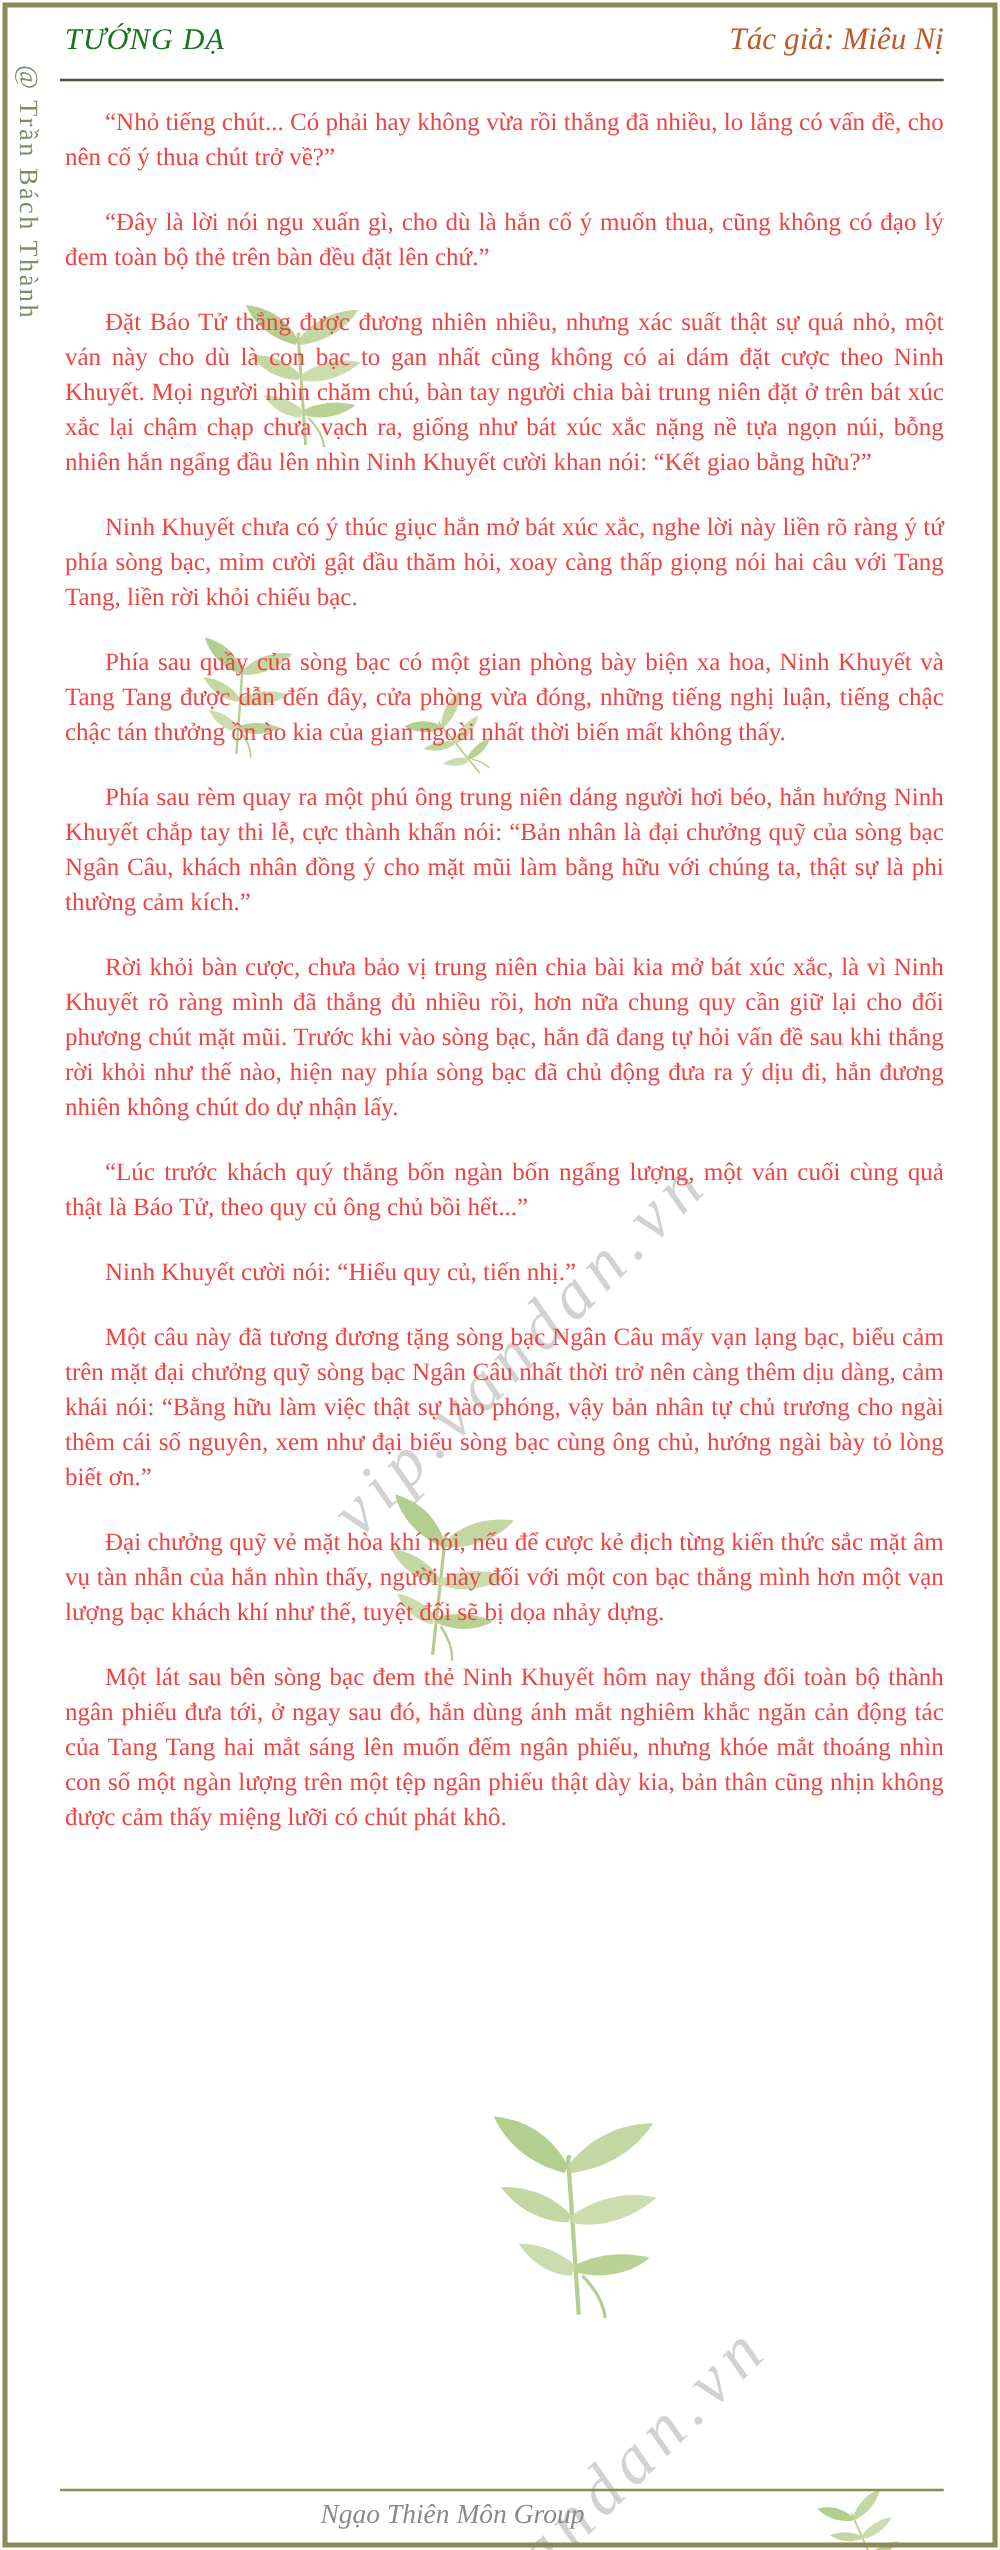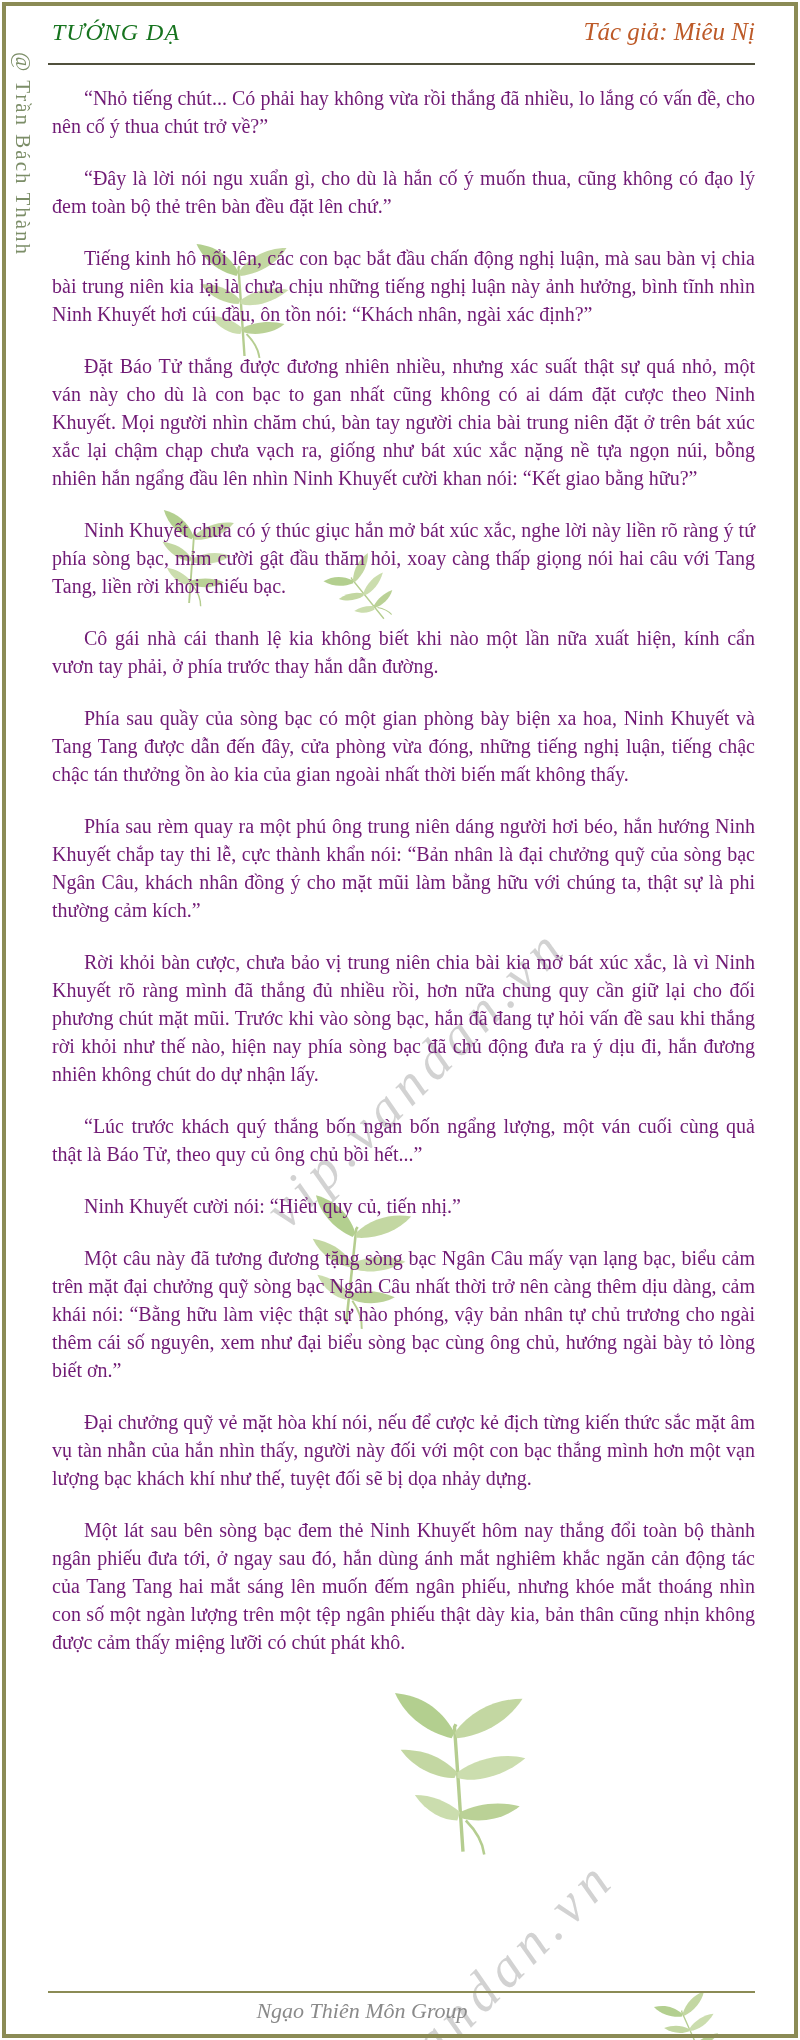--- a/index.html
+++ b/index.html
@@ -27,21 +27,21 @@
     background:var(--rule-dark,#50503c);z-index:3;
   }
   .credit{
     position:absolute;left:10px;top:52px;height:310px;z-index:3;
     writing-mode:vertical-rl;font-size:21px;letter-spacing:2px;
     color:var(--credit-green,#7c8e68);
   }
   .content{position:absolute;left:52px;top:84px;width:703px;z-index:2;}
   .content p{
     font-size:20px;line-height:28px;text-align:justify;text-indent:32px;
-    margin:0 0 24px 0;color:#701a75;
+    margin:0 0 24px 0;color:#ef4444;
   }
   .wm{
     position:absolute;white-space:nowrap;z-index:1;
     font-style:italic;font-size:55px;letter-spacing:7px;
     color:var(--watermark-gray,#c6c6c6);opacity:.78;
     transform:rotate(-45deg);transform-origin:0 0;
   }
   .wm1{left:252px;top:1196px;}
   .wm2{left:300px;top:2128px;}
   .sprig{position:absolute;z-index:1;opacity:.85;}
@@ -108,24 +108,22 @@
   <svg class="sprig sprig-d" viewBox="0 0 120 120">
       <use href="#sprig-shape"></use>
     </svg>
   <svg class="sprig sprig-g" viewBox="0 0 120 120">
       <use href="#sprig-shape"></use>
     </svg>
 
   <div class="content" id="content">
       <p>“Nhỏ tiếng chút... Có phải hay không vừa rồi thắng đã nhiều, lo lắng có vấn đề, cho nên cố ý thua chút trở về?”</p>
       <p>“Đây là lời nói ngu xuẩn gì, cho dù là hắn cố ý muốn thua, cũng không có đạo lý đem toàn bộ thẻ trên bàn đều đặt lên chứ.”</p>
-      <p>Tiếng kinh hô nổi lên, các con bạc bắt đầu chấn động nghị luận, mà sau bàn vị chia bài trung niên kia lại là chưa chịu những tiếng nghị luận này ảnh hưởng, bình tĩnh nhìn Ninh Khuyết hơi cúi đầu, ôn tồn nói: “Khách nhân, ngài xác định?”</p>
       <p>Đặt Báo Tử thắng được đương nhiên nhiều, nhưng xác suất thật sự quá nhỏ, một ván này cho dù là con bạc to gan nhất cũng không có ai dám đặt cược theo Ninh Khuyết. Mọi người nhìn chăm chú, bàn tay người chia bài trung niên đặt ở trên bát xúc xắc lại chậm chạp chưa vạch ra, giống như bát xúc xắc nặng nề tựa ngọn núi, bỗng nhiên hắn ngẩng đầu lên nhìn Ninh Khuyết cười khan nói: “Kết giao bằng hữu?”</p>
       <p>Ninh Khuyết chưa có ý thúc giục hắn mở bát xúc xắc, nghe lời này liền rõ ràng ý tứ phía sòng bạc, mỉm cười gật đầu thăm hỏi, xoay càng thấp giọng nói hai câu với Tang Tang, liền rời khỏi chiếu bạc.</p>
-      <p>Cô gái nhà cái thanh lệ kia không biết khi nào một lần nữa xuất hiện, kính cẩn vươn tay phải, ở phía trước thay hắn dẫn đường.</p>
       <p>Phía sau quầy của sòng bạc có một gian phòng bày biện xa hoa, Ninh Khuyết và Tang Tang được dẫn đến đây, cửa phòng vừa đóng, những tiếng nghị luận, tiếng chậc chậc tán thưởng ồn ào kia của gian ngoài nhất thời biến mất không thấy.</p>
       <p>Phía sau rèm quay ra một phú ông trung niên dáng người hơi béo, hắn hướng Ninh Khuyết chắp tay thi lễ, cực thành khẩn nói: “Bản nhân là đại chưởng quỹ của sòng bạc Ngân Câu, khách nhân đồng ý cho mặt mũi làm bằng hữu với chúng ta, thật sự là phi thường cảm kích.”</p>
       <p>Rời khỏi bàn cược, chưa bảo vị trung niên chia bài kia mở bát xúc xắc, là vì Ninh Khuyết rõ ràng mình đã thắng đủ nhiều rồi, hơn nữa chung quy cần giữ lại cho đối phương chút mặt mũi. Trước khi vào sòng bạc, hắn đã đang tự hỏi vấn đề sau khi thắng rời khỏi như thế nào, hiện nay phía sòng bạc đã chủ động đưa ra ý dịu đi, hắn đương nhiên không chút do dự nhận lấy.</p>
       <p>“Lúc trước khách quý thắng bốn ngàn bốn ngẩng lượng, một ván cuối cùng quả thật là Báo Tử, theo quy củ ông chủ bồi hết...”</p>
       <p>Ninh Khuyết cười nói: “Hiểu quy củ, tiến nhị.”</p>
       <p>Một câu này đã tương đương tặng sòng bạc Ngân Câu mấy vạn lạng bạc, biểu cảm trên mặt đại chưởng quỹ sòng bạc Ngân Câu nhất thời trở nên càng thêm dịu dàng, cảm khái nói: “Bằng hữu làm việc thật sự hào phóng, vậy bản nhân tự chủ trương cho ngài thêm cái số nguyên, xem như đại biểu sòng bạc cùng ông chủ, hướng ngài bày tỏ lòng biết ơn.”</p>
       <p>Đại chưởng quỹ vẻ mặt hòa khí nói, nếu để cược kẻ địch từng kiến thức sắc mặt âm vụ tàn nhẫn của hắn nhìn thấy, người này đối với một con bạc thắng mình hơn một vạn lượng bạc khách khí như thế, tuyệt đối sẽ bị dọa nhảy dựng.</p>
       <p>Một lát sau bên sòng bạc đem thẻ Ninh Khuyết hôm nay thắng đổi toàn bộ thành ngân phiếu đưa tới, ở ngay sau đó, hắn dùng ánh mắt nghiêm khắc ngăn cản động tác của Tang Tang hai mắt sáng lên muốn đếm ngân phiếu, nhưng khóe mắt thoáng nhìn con số một ngàn lượng trên một tệp ngân phiếu thật dày kia, bản thân cũng nhịn không được cảm thấy miệng lưỡi có chút phát khô.</p>
     </div>
 

